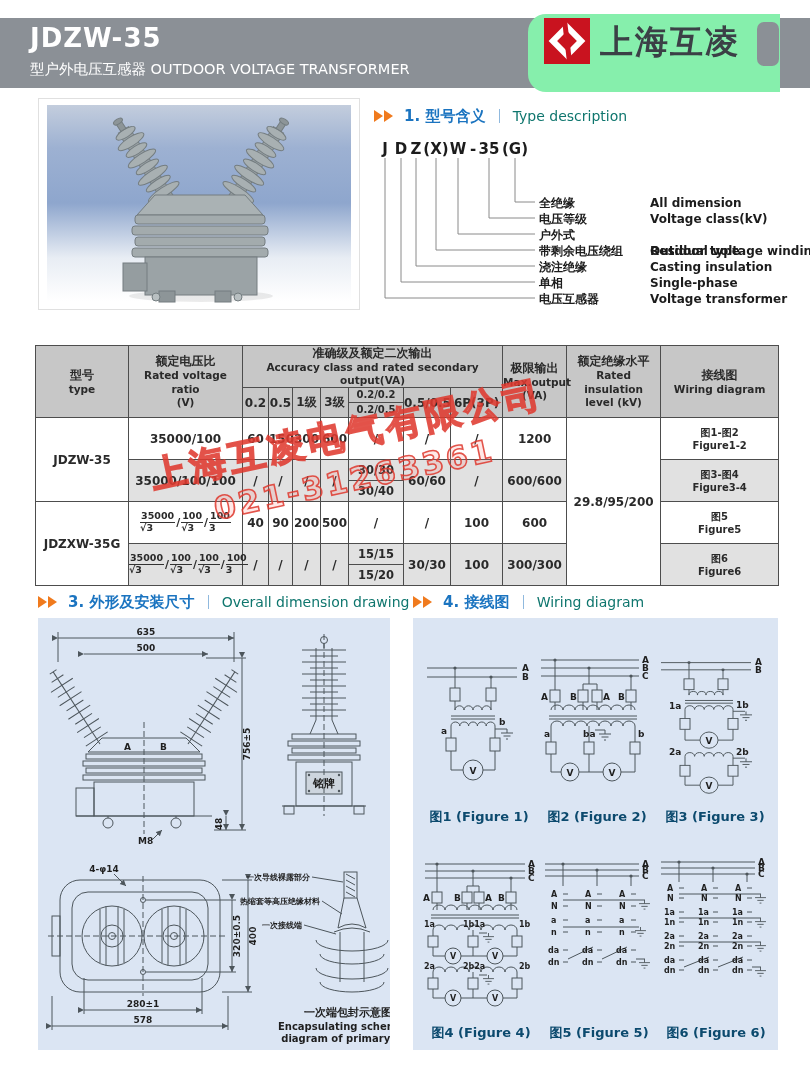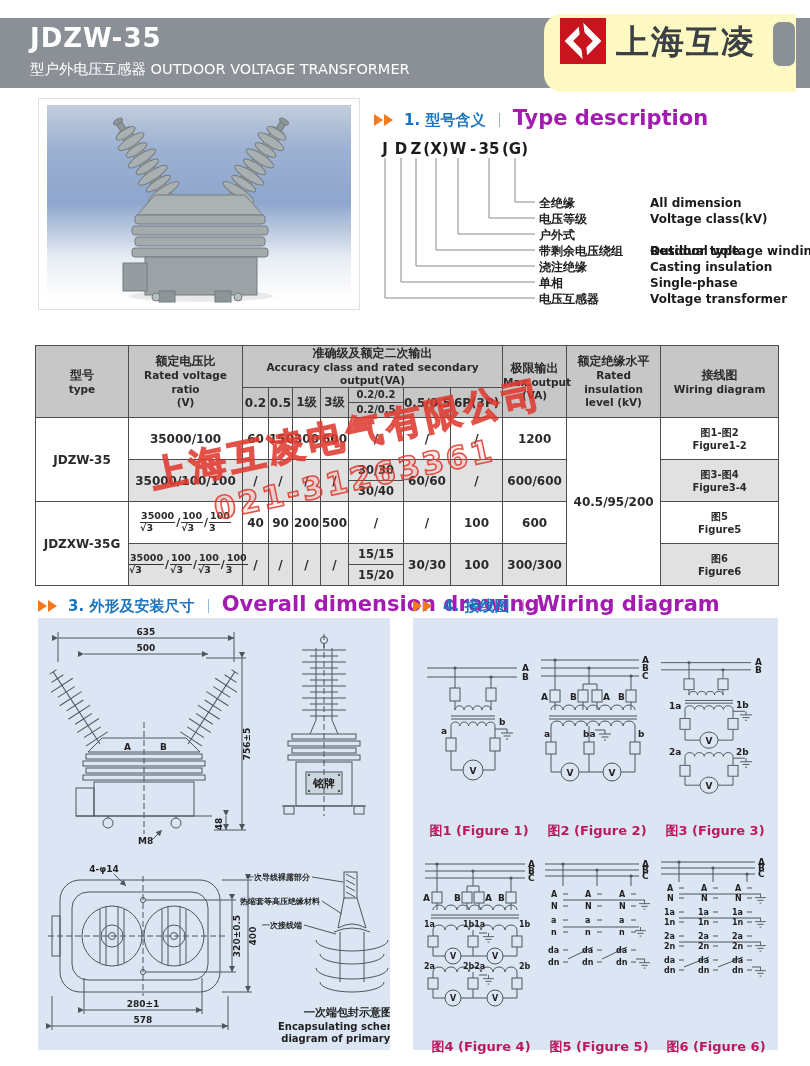--- a/index.html
+++ b/index.html
@@ -4,32 +4,32 @@
 <style>
 *{margin:0;padding:0;box-sizing:border-box}
 body{background:#fff;font-family:"DejaVu Sans","Liberation Sans",sans-serif;color:#222}
 #page{position:relative;width:810px;height:1066px;background:#fff;overflow:hidden}
 svg text{font-family:"DejaVu Sans","Liberation Sans",sans-serif}
 
 
 .header-bar{position:absolute;left:0;top:18px;width:810px;height:70px;background:#8b9096}
 .model{position:absolute;left:30px;top:5px;font-size:26px;font-weight:700;color:#fff;letter-spacing:1px}
 .subtitle{position:absolute;left:30px;top:42px;font-size:14.5px;color:#fff}
-.logo-area{position:absolute;left:544px;top:14px;width:252px;height:78px;background:#fef9c3;border-radius:18px 0 0 18px}
+.logo-area{position:absolute;left:528px;top:14px;width:252px;height:78px;background:#86efac;border-radius:18px 0 0 18px}
 .logo-red{position:absolute;left:16px;top:4px;width:46px;height:46px;background:#c9131f}
 .logo-cn{position:absolute;left:72px;top:6px;font-size:33px;font-weight:700;color:#3b4046;letter-spacing:2px}
 .gray-tab{position:absolute;left:229px;top:8px;width:22px;height:44px;background:#8b9096;border-radius:7px}
 .company{position:absolute;left:14px;top:54px;font-size:14px;color:#2e3338;letter-spacing:.3px}
 
 
 .sec-head{position:absolute;white-space:nowrap}
 .tri{display:inline-block;width:0;height:0;border-left:9px solid #f07a1d;border-top:6px solid transparent;border-bottom:6px solid transparent;margin-right:1px;vertical-align:-1px}
 .sh-cn{color:#1b74c0;font-weight:700;font-size:15px;margin-left:5px}
 .sh-div{display:inline-block;width:1px;height:14px;background:#90b9de;margin:0 8px;vertical-align:-2px}
-.sh-en{color:#a21caf;font-weight:700;font-size:21px}
+.sh-en{color:#0f766e;font-weight:400;font-size:14px}
 
 
 .photo-frame{position:absolute;left:38px;top:98px;width:322px;height:212px;border:1px solid #e0e0e0;background:#fff}
 
 
 .code-letter{position:absolute;top:140px;transform:translateX(-50%);font-size:15px;font-weight:700;color:#1c1c1c;white-space:nowrap}
 .tc-cn{position:absolute;left:539px;font-size:12px;font-weight:700;color:#1c1c1c;line-height:16px;white-space:nowrap}
 .tc-en{position:absolute;left:650px;font-size:12px;font-weight:700;color:#1c1c1c;line-height:16px;white-space:nowrap}
 
 
@@ -57,21 +57,21 @@
 .watermark{position:absolute;left:150px;top:402px;width:480px;transform:rotate(-12deg);z-index:5;pointer-events:none;
  color:rgba(255,130,120,.18);-webkit-text-stroke:1.6px rgba(222,55,45,.85);font-weight:700}
 .wm1{font-size:36px;letter-spacing:4px;white-space:nowrap}
 .wm2{font-size:31px;letter-spacing:3px;margin:2px 0 0 55px;white-space:nowrap}
 
 
 .panel{position:absolute;top:618px;height:432px;background:#dbe5f3}
 #panel3{left:38px;width:352px}
 #panel4{left:413px;width:365px}
 .fig{position:absolute;text-align:center}
-.figcap{font-size:13px;font-weight:700;color:#be185d;margin-top:22px;white-space:nowrap}
+.figcap{font-size:13px;font-weight:700;color:#0c4a6e;margin-top:8px;white-space:nowrap}
 .ln{stroke:#4d565c;stroke-width:1;fill:none}
 .dimt{font-size:9px;font-weight:600;fill:#1f1f1f}
 .term{font-size:9px;font-weight:700;fill:#1f1f1f}
 .term8{font-size:8px;font-weight:700;fill:#1f1f1f}
 </style>
 </head>
 <body>
 
 <div id="page">
 
@@ -261,21 +261,21 @@
       <td rowspan="2" class="typec">JDZW-35</td>
       <td>35000/100</td>
       <td>60</td>
       <td>150</td>
       <td>300</td>
       <td>600</td>
       <td>/</td>
       <td>/</td>
       <td>/</td>
       <td>1200</td>
-      <td rowspan="4" class="insc">40.5/95/200</td>
+      <td rowspan="4" class="insc">29.8/95/200</td>
       <td class="wir">
             <div>图1-图2</div>
             <div>Figure1-2</div>
           </td>
     </tr>
     <tr class="body-row row-b">
       <td>35000/100/100</td>
       <td>/</td>
       <td>/</td>
       <td>/</td>

